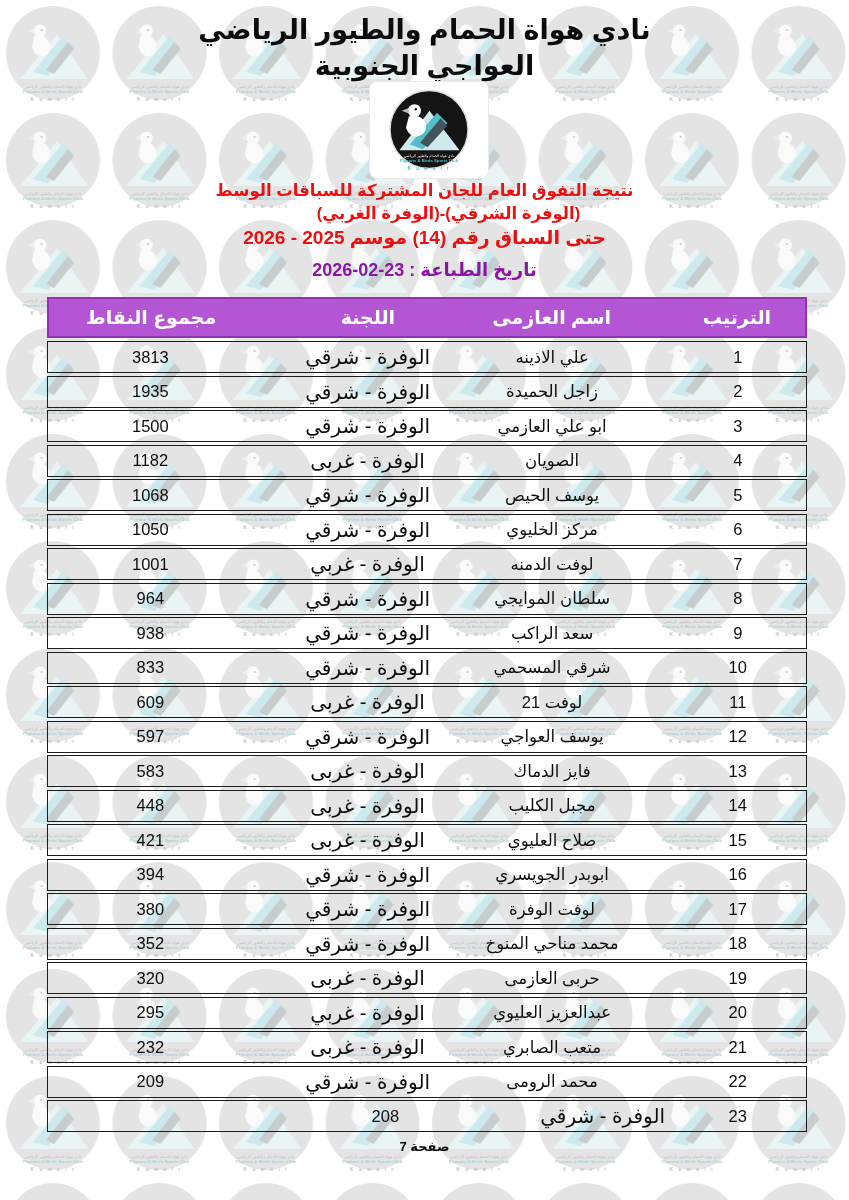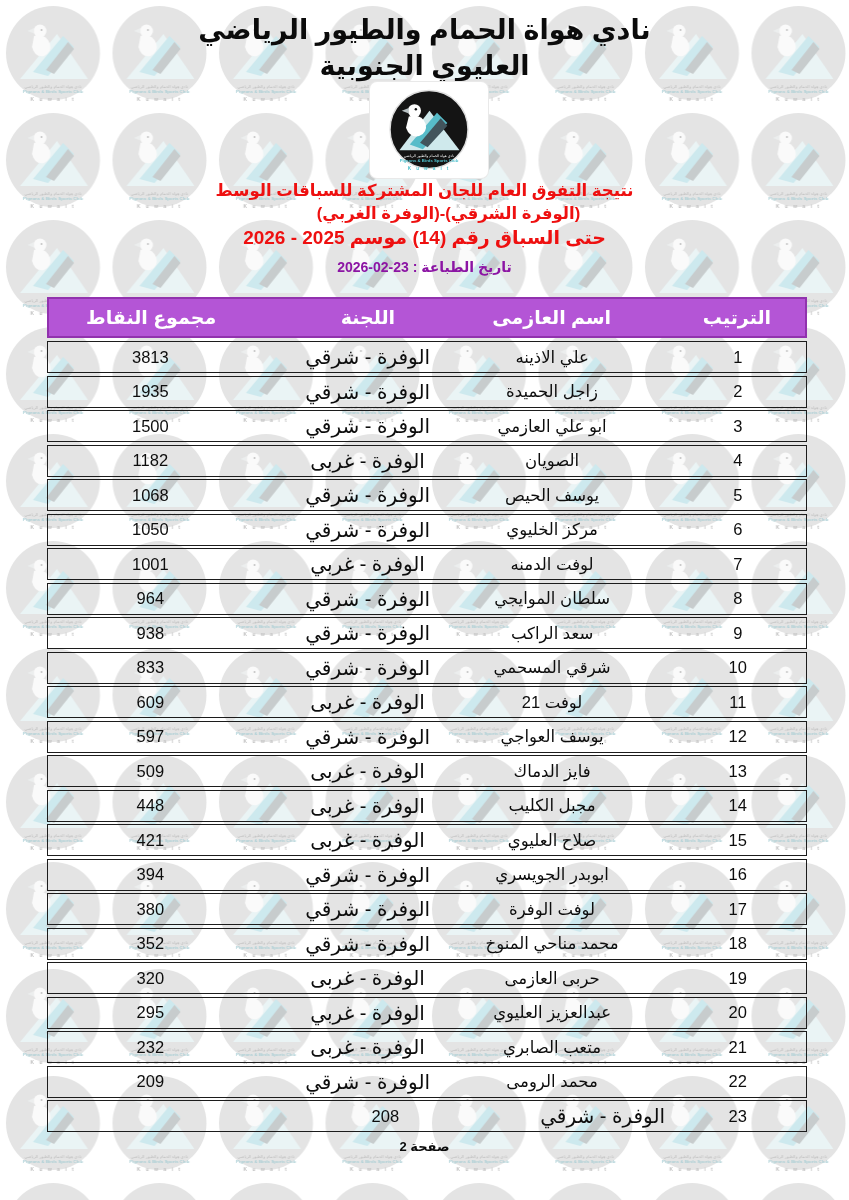--- a/index.html
+++ b/index.html
@@ -20,21 +20,21 @@
   .logo-box { position:absolute; left:370px; top:82px; width:118px; height:96px;
     background:#ffffff; border-radius:7px; z-index:3;
     box-shadow:0 0 0 1px #e9e9e9; display:flex; align-items:center; justify-content:center; }
 
   .red-line { position:absolute; width:100%; text-align:center; color:var(--subtitle-red);
     font-weight:bold; }
   #red1 { top:181px; font-size:16.5px; }
   #red2 { top:204px; font-size:16.5px;padding-left:48px; }
   #red3 { top:226px; font-size:19px; }
   #dateline { position:absolute; width:100%; text-align:center; top:259px;
-    font-size:14px; font-weight:bold; color:var(--date-purple); }
+    font-size:18px; font-weight:bold; color:var(--date-purple); }
 
   .table-wrap { position:absolute; left:47px; top:297px; width:760px; }
   .thead { display:flex; flex-direction:row; height:41px; align-items:center;
     background:var(--header-bg); border:2px solid var(--header-border); color:var(--header-text);
     font-weight:bold; font-size:19px; }
   .trows { position:absolute; top:44px; left:0; width:760px;
     display:flex; flex-direction:column; gap:2.5px; }
   .trow { display:flex; flex-direction:row; height:32px; align-items:center;
     border:1px solid #1c1c1c; background:transparent; }
   .thead, .trow { direction:rtl; }
@@ -68,21 +68,21 @@
       <text x="53" y="93" font-size="4.4" font-weight="bold" fill="#abcfd5" text-anchor="middle" font-family="Liberation Sans, sans-serif">Pigeons &amp; Birds Sports Club</text>
       <text x="53" y="101" font-size="5" font-weight="bold" fill="#c0c0c0" text-anchor="middle" letter-spacing="2" font-family="Liberation Sans, sans-serif">K u w a i t</text>
     </pattern>
   </defs>
   <rect x="0" y="0" width="849" height="1200" fill="url(#wmtile)"></rect>
 </svg>
 
 <div class="content">
 
   <div id="title1" class="title-line" dir="rtl">نادي هواة الحمام والطيور الرياضي</div>
-  <div id="title2" class="title-line" dir="rtl">العليوي الجنوبية</div>
+  <div id="title2" class="title-line" dir="rtl">العواجي الجنوبية</div>
 
   <div class="logo-box">
     <svg width="108" height="90" viewBox="0 0 115 95">
       <circle cx="57.5" cy="47" r="41.5" fill="#141414" stroke="#dedede" stroke-width="1.5"></circle>
       <polygon points="26,69 58,27 90,69" fill="#cfe9ec"></polygon>
       <polygon points="37,63 66,29 77,40 51,68" fill="#57bcc9"></polygon>
       <polygon points="48,61 70,35 77,43 56,66" fill="#42545c"></polygon>
       <circle cx="42" cy="27" r="7" fill="#ffffff"></circle>
       <polygon points="36,24 28.5,27 36,30" fill="#b9c2c4"></polygon>
       <path d="M36,33 Q50,30 54,41 Q56,50 47,54 Q37,56 33,45 Z" fill="#ffffff"></path>
@@ -176,21 +176,21 @@
         <div class="trow">
           <div class="cell rank" dir="rtl">12</div>
           <div class="cell name" dir="rtl">يوسف العواجي</div>
           <div class="cell committee" dir="rtl">الوفرة - شرقي</div>
           <div class="cell points" dir="rtl">597</div>
         </div>
         <div class="trow">
           <div class="cell rank" dir="rtl">13</div>
           <div class="cell name" dir="rtl">فايز الدماك</div>
           <div class="cell committee" dir="rtl">الوفرة - غربى</div>
-          <div class="cell points" dir="rtl">509</div>
+          <div class="cell points" dir="rtl">583</div>
         </div>
         <div class="trow">
           <div class="cell rank" dir="rtl">14</div>
           <div class="cell name" dir="rtl">مجبل الكليب</div>
           <div class="cell committee" dir="rtl">الوفرة - غربى</div>
           <div class="cell points" dir="rtl">448</div>
         </div>
         <div class="trow">
           <div class="cell rank" dir="rtl">15</div>
           <div class="cell name" dir="rtl">صلاح العليوي</div>
@@ -240,15 +240,15 @@
           <div class="cell points" dir="rtl">209</div>
         </div>
         <div class="trow">
           <div class="cell rank" dir="rtl">23</div>
           <div class="cell committee" dir="rtl">الوفرة - شرقي</div>
           <div class="cell points" dir="rtl">208</div>
         </div>
       </div>
   </div>
 
-  <div id="footer" dir="ltr">صفحة 2</div>
+  <div id="footer" dir="ltr">صفحة 7</div>
 
 </div>
 
 </body></html>

